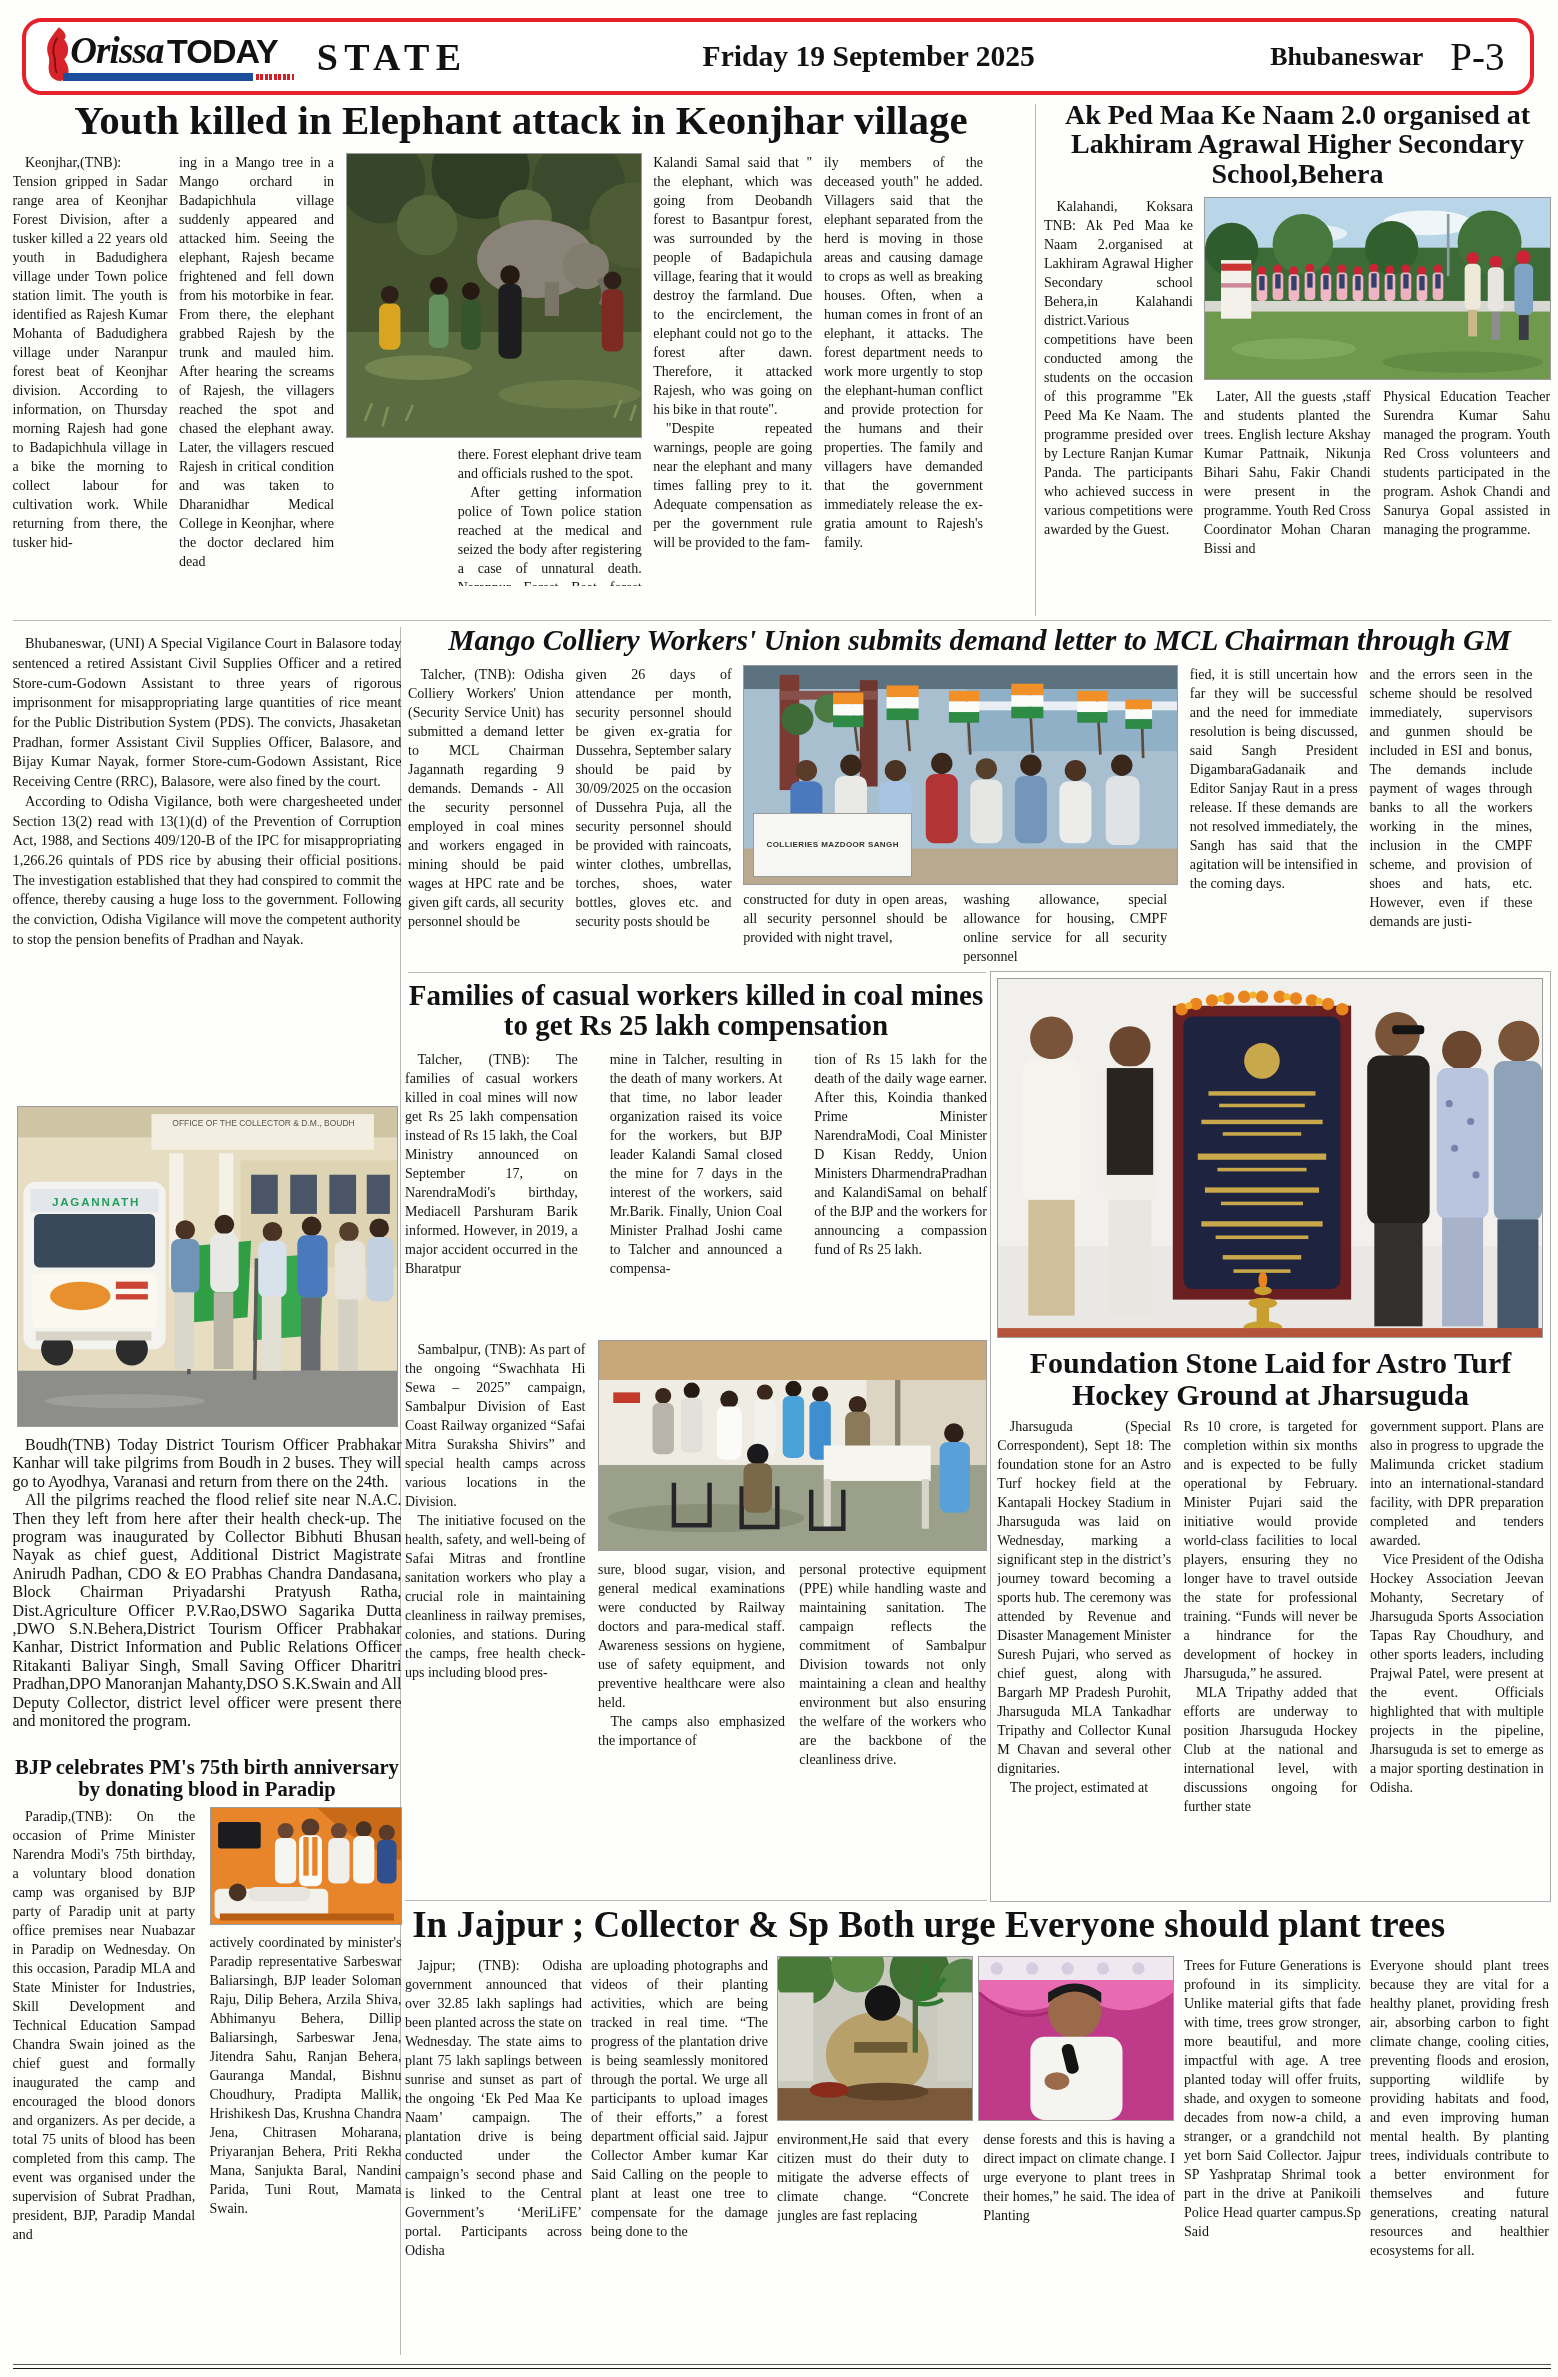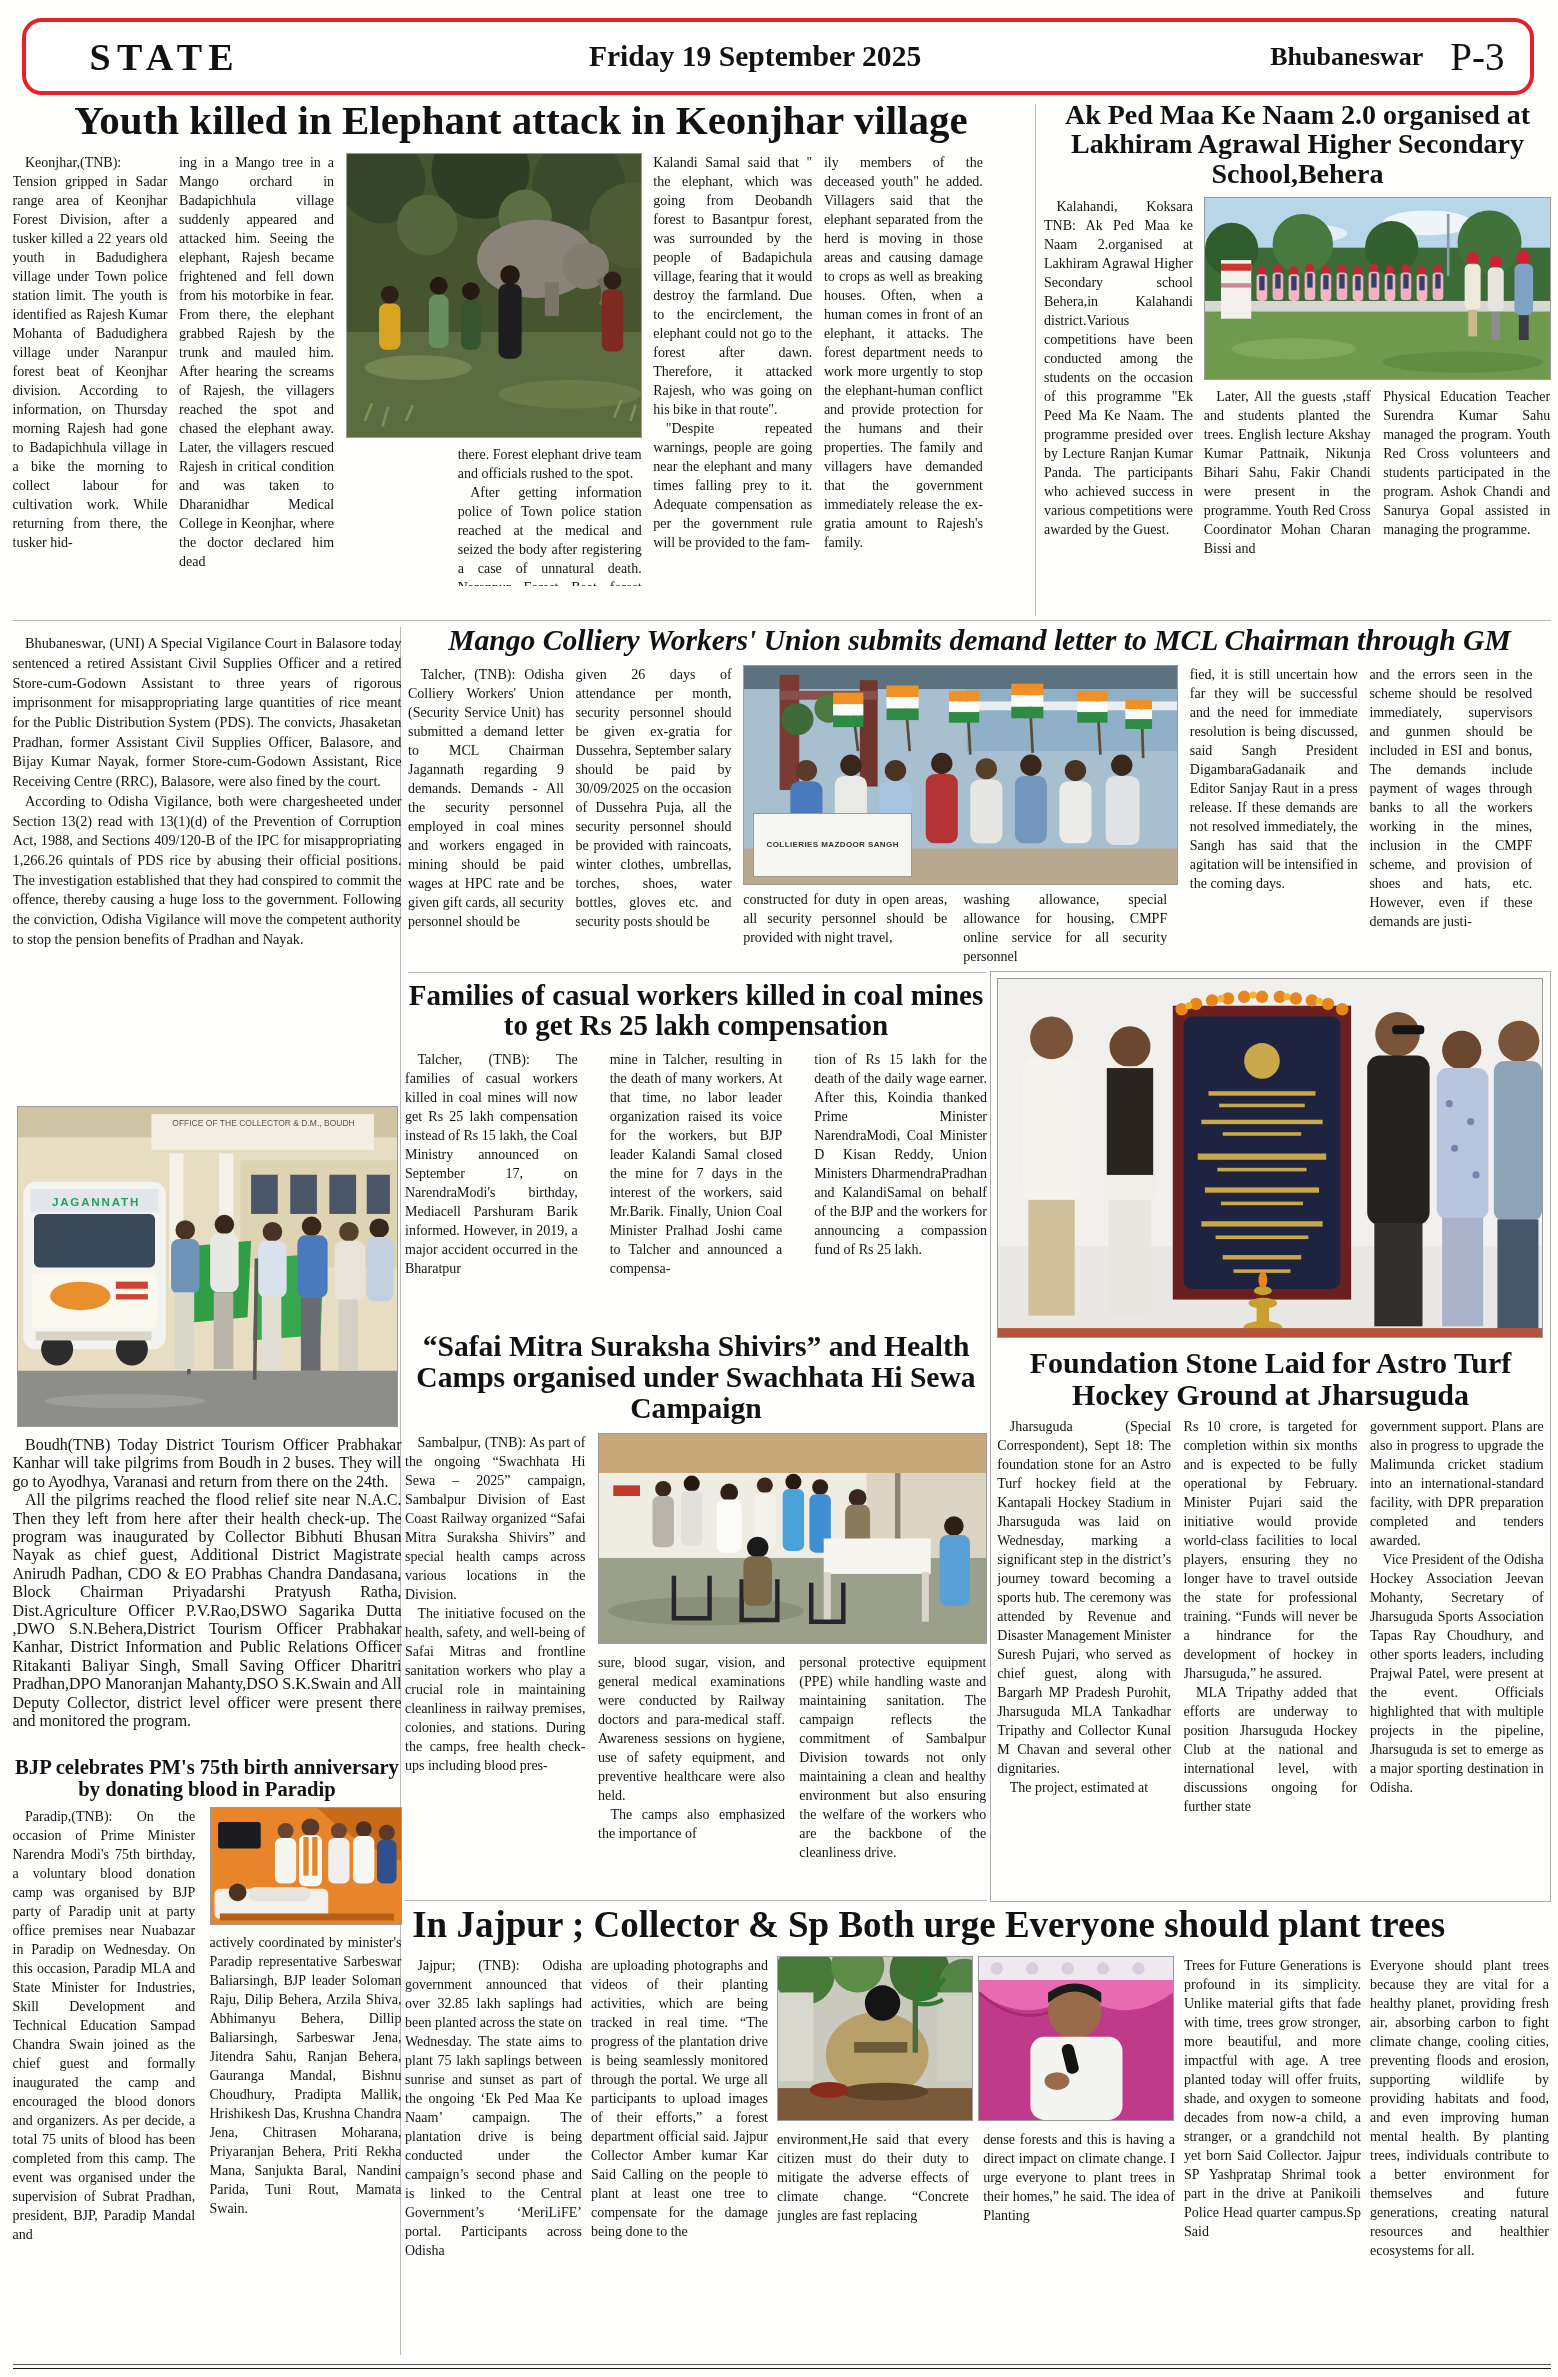--- a/index.html
+++ b/index.html
@@ -35,20 +35,31 @@
            border-top:0.9px solid #555;border-bottom:1.8px solid #161616;}
   .ph-label{position:absolute;color:#efe;font-family:"Liberation Sans",sans-serif;}
   .box{border:0.9px solid #ababab;box-sizing:border-box;padding:6.3px;background:#fefefc;}
 </style>
 </head>
 <body>
 
 <div class="page">
 
   <div class="masthead">
+    <div class="logo">
+      <svg style="position:absolute;left:-7.2px;top:1.8px" width="30" height="59" viewBox="0 0 34 66">
+        <path d="M18 2 C8 14 2 22 6 34 C9 42 4 46 8 56 C11 62 20 66 26 60 C32 54 28 44 24 38 C30 34 30 22 24 16 C28 12 24 6 18 2Z" fill="#d8232a"></path>
+        <path d="M16 14 C12 22 10 28 13 36 C15 42 12 48 16 54" stroke="#7a1013" stroke-width="2" fill="none"></path>
+      </svg>
+      <div class="logo-row" style="margin-left:19.7px">
+        <span class="logo-orissa">Orissa</span>
+        <span class="logo-today">TODAY</span>
+      </div>
+      <div class="logo-bar"></div>
+    </div>
     <div class="m-state">STATE</div>
     <div class="m-date">Friday 19 September 2025</div>
     <div class="m-city">Bhubaneswar</div>
     <div class="m-page">P-3</div>
   </div>
 
   <div class="art" style="left:12.5px;top:99px;width:1017px">
     <div class="hl" style="font-size:41px">Youth killed in Elephant attack in Keonjhar village</div>
     <div class="cols" style="margin-top:10.7px;gap:11.6px">
       <div class="c" style="width:155px;height:441px">
@@ -549,21 +560,20 @@
           </svg>
         </div>
         <div class="c" style="width:192px;height:385px;margin-top:7.2px">
           <p class="para noind">actively coordinated by minister's Paradip representative Sarbeswar Baliarsingh, BJP leader Soloman Raju, Dilip Behera, Arzila Shiva, Abhimanyu Behera, Dillip Baliarsingh, Sarbeswar Jena, Jitendra Sahu, Ranjan Behera, Gauranga Mandal, Bishnu Choudhury, Pradipta Mallik, Hrishikesh Das, Krushna Chandra Jena, Chitrasen Moharana, Priyaranjan Behera, Priti Rekha Mana, Sanjukta Baral, Nandini Parida, Tuni Rout, Mamata Swain.</p>
         </div>
       </div>
     </div>
   </div>
 
   <div class="art" style="left:405px;top:1331px;width:582px">
-    <div class="hl" style="font-size:29.6px">“Safai Mitra Suraksha Shivirs” and Health Camps organised under Swachhata Hi Sewa Campaign</div>
     <div class="cols" style="margin-top:9px;gap:12.5px">
       <div class="c" style="width:181px;height:453px">
         <p class="para">Sambalpur, (TNB): As part of the ongoing “Swachhata Hi Sewa – 2025” campaign, Sambalpur Division of East Coast Railway organized “Safai Mitra Suraksha Shivirs” and special health camps across various locations in the Division.</p>
         <p class="para">The initiative focused on the health, safety, and well-being of Safai Mitras and frontline sanitation workers who play a crucial role in maintaining cleanliness in railway premises, colonies, and stations. During the camps, free health check-ups including blood pres-</p>
       </div>
       <div style="width:389px">
         <div class="photo" style="width:389px;height:211px">
           <svg viewBox="0 0 434 236" preserveAspectRatio="none">
             <rect width="434" height="236" fill="#efece4"></rect>
             <rect width="434" height="44" fill="#c8a878"></rect>

